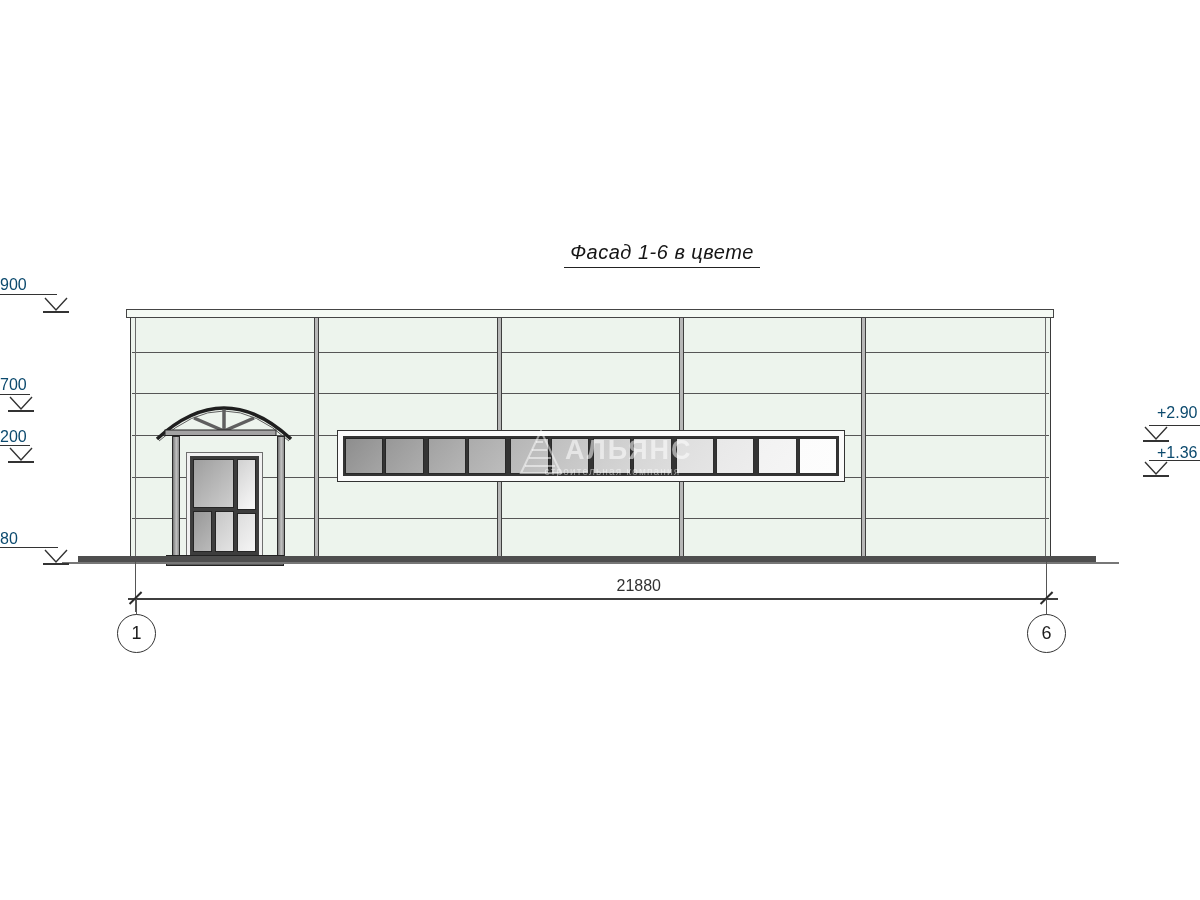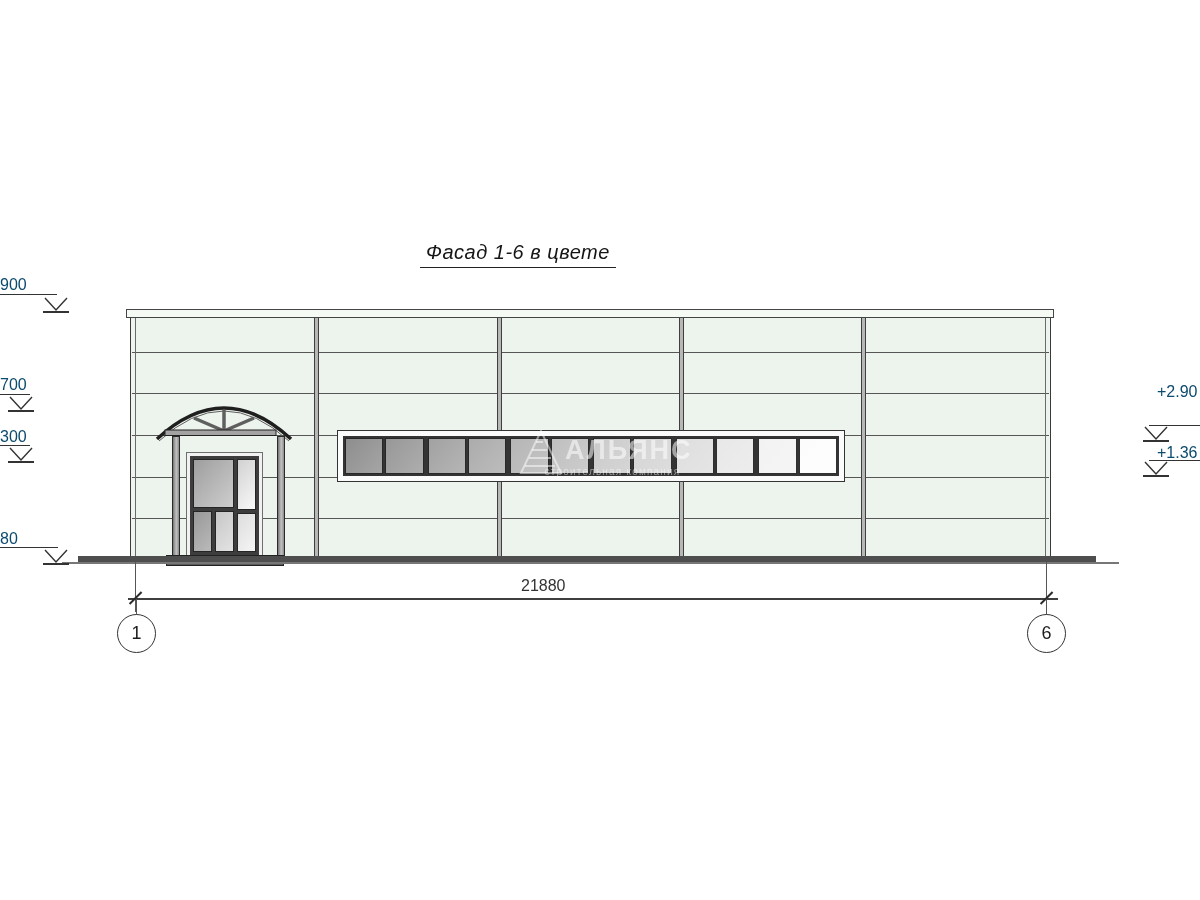--- a/index.html
+++ b/index.html
@@ -1,20 +1,20 @@
 <!DOCTYPE html>
 <html style="--wall: #edf4ed; --parapet: #f5faf4; --line: #565656; --outline: #3a3a3a; --mullion: #b7b7b7; --frame_white: #fbfbfb; --ground: #4e4e4e; --metal: #9c9c9c;"><head>
 <meta charset="utf-8">
 <style>
   html,body{margin:0;padding:0;background:#fff;}
   #canvas{position:relative;width:1200px;height:900px;overflow:hidden;background:#fff;
           font-family:"Liberation Sans", sans-serif;color:#222;}
   .abs{position:absolute;}
   
-  .title-wrap{left:420px;top:241px;width:340px;text-align:left;}
+  .title-wrap{left:420px;top:241px;width:340px;text-align:right;}
   .title-text{display:inline-block;font-style:italic;font-size:20px;color:#151515;
               border-bottom:1.5px solid #222;padding:0 6px 3px 6px;letter-spacing:.5px;}
   
   .bldg-body{left:130px;top:310px;width:921px;height:247px;background:var(--wall,#edf4ed);
              border:1.5px solid var(--outline,#3a3a3a);box-sizing:border-box;}
   .parapet{left:126px;top:309px;width:928px;height:9px;background:var(--parapet,#f5faf4);
            border:1px solid #454545;box-sizing:border-box;}
   .hline{left:132px;width:917px;height:1px;background:var(--line,#555);}
   .vmul{width:5px;top:318px;height:238px;background:var(--mullion,#b7b7b7);
         border-left:1px solid #3f3f3f;border-right:1px solid #3f3f3f;box-sizing:border-box;}
@@ -34,21 +34,21 @@
   .dpane{position:absolute;box-shadow:inset 0 0 0 1px #252525;}
   .platform{left:166px;top:555px;width:118px;height:11px;border:1px solid #222;
             box-sizing:border-box;background:linear-gradient(#8d8d8d,#575757);}
   
   .ground-band{left:78px;top:556px;width:1018px;height:7px;background:var(--ground,#4e4e4e);}
   .ground-line{left:62px;top:562px;width:1057px;height:2px;background:#777;}
   
   .witness{width:1px;background:#555;}
   .dimline{left:128px;top:598px;width:930px;height:1.5px;background:#3f3f3f;}
   .tick{width:17px;height:1.8px;background:#2c2c2c;transform:rotate(-45deg);}
-  .dim-label{left:521px;top:577px;width:140px;text-align:left;font-size:16px;color:#333;}
+  .dim-label{left:521px;top:577px;width:140px;text-align:right;font-size:16px;color:#333;}
   .axis-conn{width:1px;top:599px;height:16px;background:#555;}
   .axis-circle{width:39px;height:39px;border:1.4px solid #333;border-radius:50%;background:#fff;
                box-sizing:border-box;display:flex;align-items:center;justify-content:center;
                font-size:18px;color:#1c1c1c;}
   
   .elev-text{font-size:16px;color:#0c4a6e;white-space:nowrap;}
   .leader{height:1.2px;background:#333;}
   
   .wm{left:505px;top:429px;width:215px;height:46px;pointer-events:none;}
   .wm-name{position:absolute;left:60px;top:6px;font-size:27px;font-weight:bold;
@@ -140,35 +140,35 @@
     <line x1="2" y1="15" x2="28" y2="15" stroke="#333" stroke-width="2"></line>
   </svg>
 
   <div class="abs elev-text" style="left:0;top:376px">700</div>
   <div class="abs leader" style="left:0;top:394px;width:30px"></div>
   <svg class="abs" style="left:6px;top:396px" width="30" height="17" viewBox="0 0 30 17">
     <polyline points="4,1 15,13 26,1" fill="none" stroke="#333" stroke-width="1.4"></polyline>
     <line x1="2" y1="15" x2="28" y2="15" stroke="#333" stroke-width="2"></line>
   </svg>
 
-  <div class="abs elev-text" style="left:0;top:428px">300</div>
+  <div class="abs elev-text" style="left:0;top:428px">200</div>
   <div class="abs leader" style="left:0;top:445px;width:30px"></div>
   <svg class="abs" style="left:6px;top:447px" width="30" height="17" viewBox="0 0 30 17">
     <polyline points="4,1 15,13 26,1" fill="none" stroke="#333" stroke-width="1.4"></polyline>
     <line x1="2" y1="15" x2="28" y2="15" stroke="#333" stroke-width="2"></line>
   </svg>
 
   <div class="abs elev-text" style="left:0;top:530px">80</div>
   <div class="abs leader" style="left:0;top:547px;width:58px"></div>
   <svg class="abs" style="left:41px;top:549px" width="30" height="17" viewBox="0 0 30 17">
     <polyline points="4,1 15,13 26,1" fill="none" stroke="#333" stroke-width="1.4"></polyline>
     <line x1="2" y1="15" x2="28" y2="15" stroke="#333" stroke-width="2"></line>
   </svg>
 
-  <div class="abs elev-text" style="left:1157px;top:383px">+2.90</div>
+  <div class="abs elev-text" style="left:1157px;top:404px">+2.90</div>
   <div class="abs leader" style="left:1149px;top:425px;width:51px"></div>
   <svg class="abs" style="left:1141px;top:426px" width="30" height="17" viewBox="0 0 30 17">
     <polyline points="4,1 15,13 26,1" fill="none" stroke="#333" stroke-width="1.4"></polyline>
     <line x1="2" y1="15" x2="28" y2="15" stroke="#333" stroke-width="2"></line>
   </svg>
 
   <div class="abs elev-text" style="left:1157px;top:444px">+1.36</div>
   <div class="abs leader" style="left:1149px;top:460px;width:51px"></div>
   <svg class="abs" style="left:1141px;top:461px" width="30" height="17" viewBox="0 0 30 17">
     <polyline points="4,1 15,13 26,1" fill="none" stroke="#333" stroke-width="1.4"></polyline>

